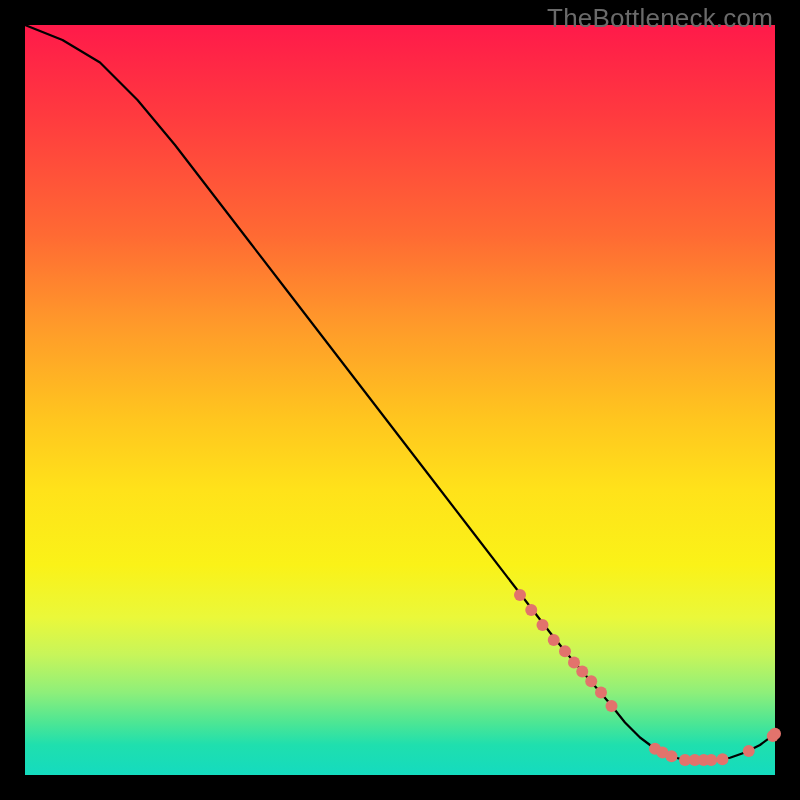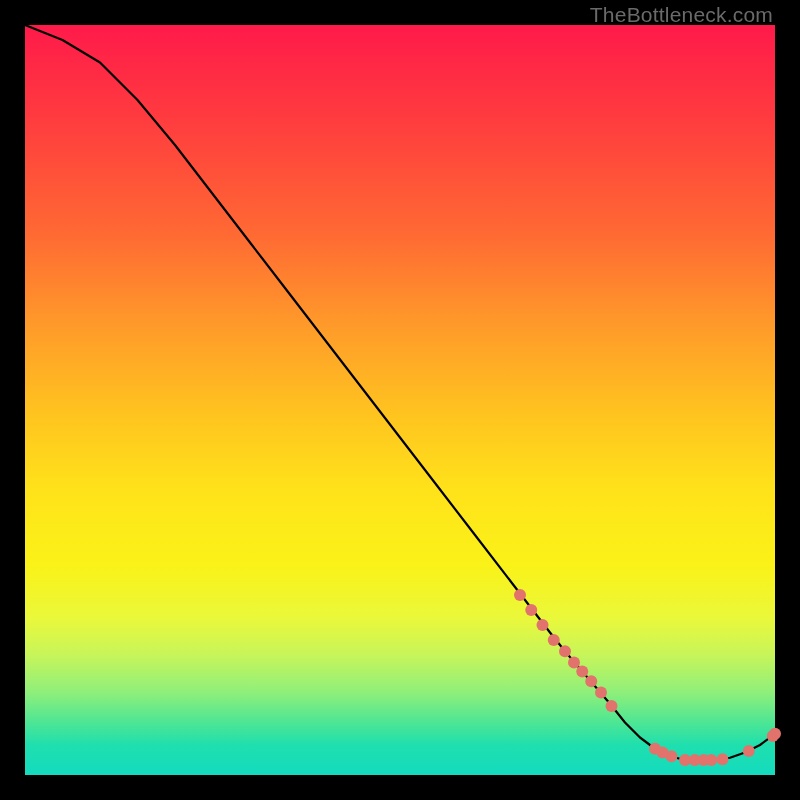--- a/index.html
+++ b/index.html
@@ -39,21 +39,21 @@
       #1fdfae 96%,
       #14dbbf 100%
     );
     outline: 2px solid #000;
   }
   .watermark {
     position: absolute;
     top: 3px;
     right: 27px;
     color: #6a6a6a;
-    font-size: 21px;
+    font-size: 26px;
     font-weight: 500;
     letter-spacing: 0.2px;
     user-select: none;
   }
   svg.curve {
     position: absolute;
     inset: 0;
     width: 750px;
     height: 750px;
     overflow: visible;

